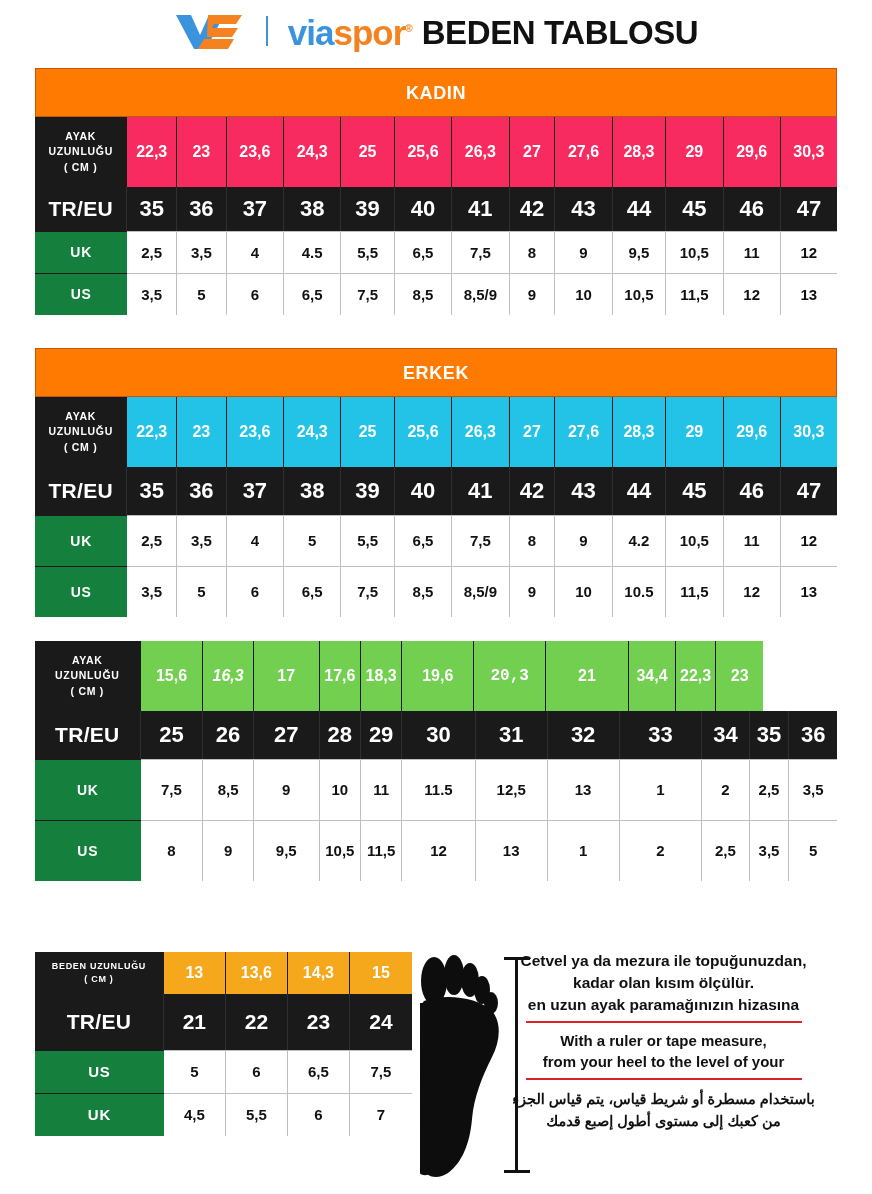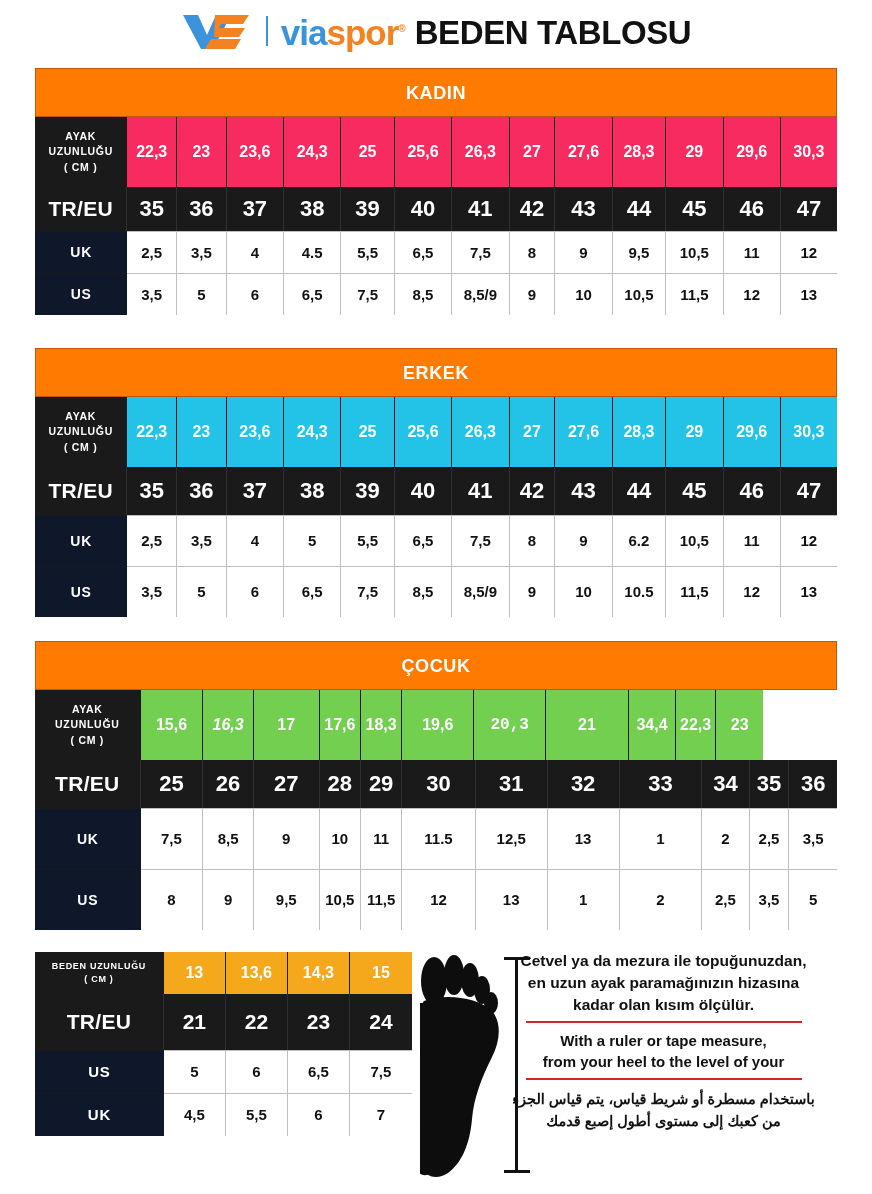--- a/index.html
+++ b/index.html
@@ -26,21 +26,21 @@
     height: 58px;
     display: flex;
     align-items: center;
     justify-content: center;
     gap: 10px;
     padding-top: 2px;
   }
   .logo-wrap {
     display: flex;
     align-items: center;
-    gap: 13px;
+    gap: 20px;
   }
   .logo-mark {
     display: block;
   }
   .logo-sep {
     width: 2px;
     height: 30px;
     background: #3b93dd;
     display: block;
   }
@@ -144,21 +144,21 @@
   
   .row-wh .cell {
     background: #ffffff;
     color: #111111;
     font-size: 15px;
     border-right: 1px solid #bfbfbf;
     border-top: 1px solid #bfbfbf;
   }
   .row-wh .cell:last-child { border-right: none; }
   .row-wh .label-cell {
-    background: #0f172a;
+    background: #15803d;
     color: #ffffff;
     font-size: 14px;
     letter-spacing: 0.8px;
     border-right: none;
     border-top: 1px solid #1a1a1a;
   }
 
   
   .bebek-block { width: 377px; }
   .bebek-block .band-title { height: 44px; font-size: 19px; }
@@ -346,21 +346,21 @@
         <div class="cell label-cell" style="width: 11.5171%;">UK</div>
         <div class="cell" style="width: 6.19539%;">2,5</div>
         <div class="cell" style="width: 6.19539%;">3,5</div>
         <div class="cell" style="width: 7.14853%;">4</div>
         <div class="cell" style="width: 7.14853%;">5</div>
         <div class="cell" style="width: 6.67196%;">5,5</div>
         <div class="cell" style="width: 7.14853%;">6,5</div>
         <div class="cell" style="width: 7.14853%;">7,5</div>
         <div class="cell" style="width: 5.71882%;">8</div>
         <div class="cell" style="width: 7.14853%;">9</div>
-        <div class="cell" style="width: 6.67196%;">6.2</div>
+        <div class="cell" style="width: 6.67196%;">4.2</div>
         <div class="cell" style="width: 7.14853%;">10,5</div>
         <div class="cell" style="width: 7.14853%;">11</div>
         <div class="cell" style="width: 6.98967%;">12</div>
       </div>
     <div class="row row-wh" style="height:51px;">
         <div class="cell label-cell" style="width: 11.5171%;">US</div>
         <div class="cell" style="width: 6.19539%;">3,5</div>
         <div class="cell" style="width: 6.19539%;">5</div>
         <div class="cell" style="width: 7.14853%;">6</div>
         <div class="cell" style="width: 7.14853%;">6,5</div>
@@ -370,23 +370,20 @@
         <div class="cell" style="width: 5.71882%;">9</div>
         <div class="cell" style="width: 7.14853%;">10</div>
         <div class="cell" style="width: 6.67196%;">10.5</div>
         <div class="cell" style="width: 7.14853%;">11,5</div>
         <div class="cell" style="width: 7.14853%;">12</div>
         <div class="cell" style="width: 6.98967%;">13</div>
       </div>
   </div>
 
   <div class="table-block" id="tbl-cocuk" style="top:641px;">
-    <div class="band">
-      <div class="band-title">ÇOCUK</div>
-    </div>
     <div class="row row-len" style="height:70px;">
         <div class="cell label-cell" style="width: 13.1679%;">
           <span>AYAK</span>
           <span>UZUNLUĞU</span>
           <span>( CM )</span>
         </div>
         <div class="cell len-green" style="width: 7.82443%;">15,6</div>
         <div class="cell len-green" style="width: 6.29771%; font-style: italic;">16,3</div>
         <div class="cell len-green" style="width: 8.20611%;">17</div>
         <div class="cell len-green" style="width: 5.15267%;">17,6</div>
@@ -507,22 +504,22 @@
         <rect x="84" y="12" width="26" height="3" fill="#111111"></rect>
         <rect x="95" y="12" width="3" height="216" fill="#111111"></rect>
         <rect x="84" y="225" width="26" height="3" fill="#111111"></rect>
       </g>
     </svg>
   </div>
 
   <div class="instructions">
     <div class="instr-tr">
       <div>Cetvel ya da mezura ile topuğunuzdan,</div>
+      <div>kadar olan kısım ölçülür.</div>
       <div>en uzun ayak paramağınızın hizasına</div>
-      <div>kadar olan kısım ölçülür.</div>
     </div>
     <div class="red-rule"></div>
     <div class="instr-en">
       <div>With a ruler or tape measure,</div>
       <div>from your heel to the level of your</div>
     </div>
     <div class="red-rule"></div>
     <div class="instr-ar">
       <div>باستخدام مسطرة أو شريط قياس، يتم قياس الجزء</div>
       <div>من كعبك إلى مستوى أطول إصبع قدمك</div>

